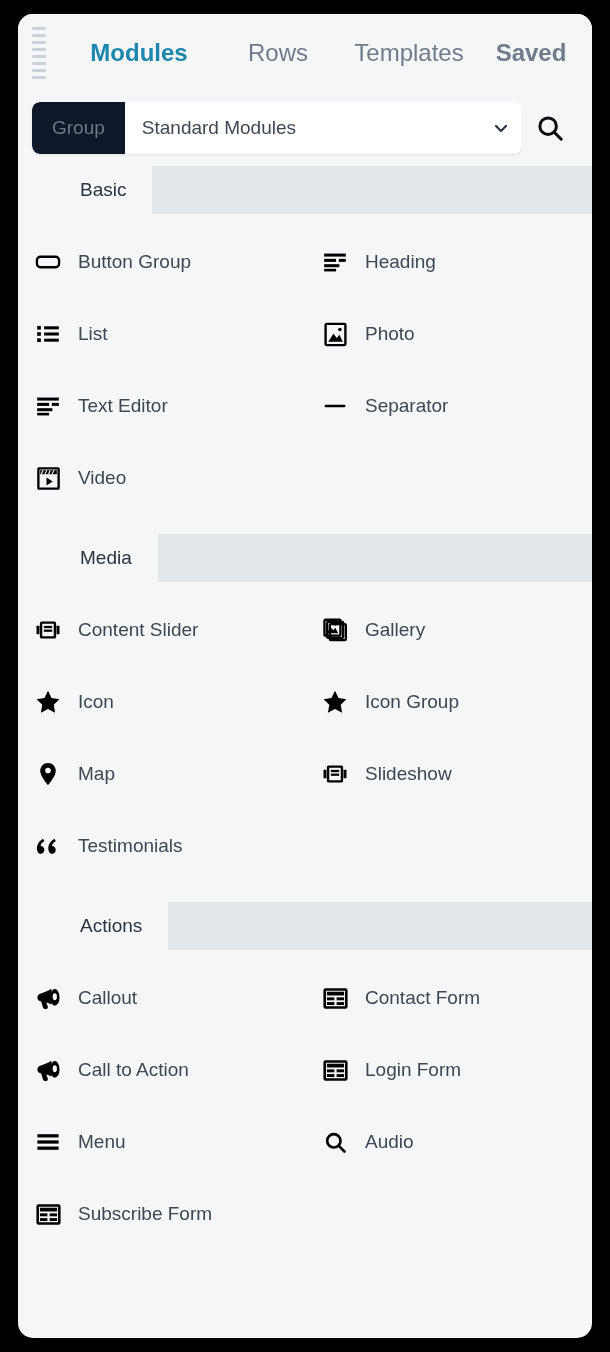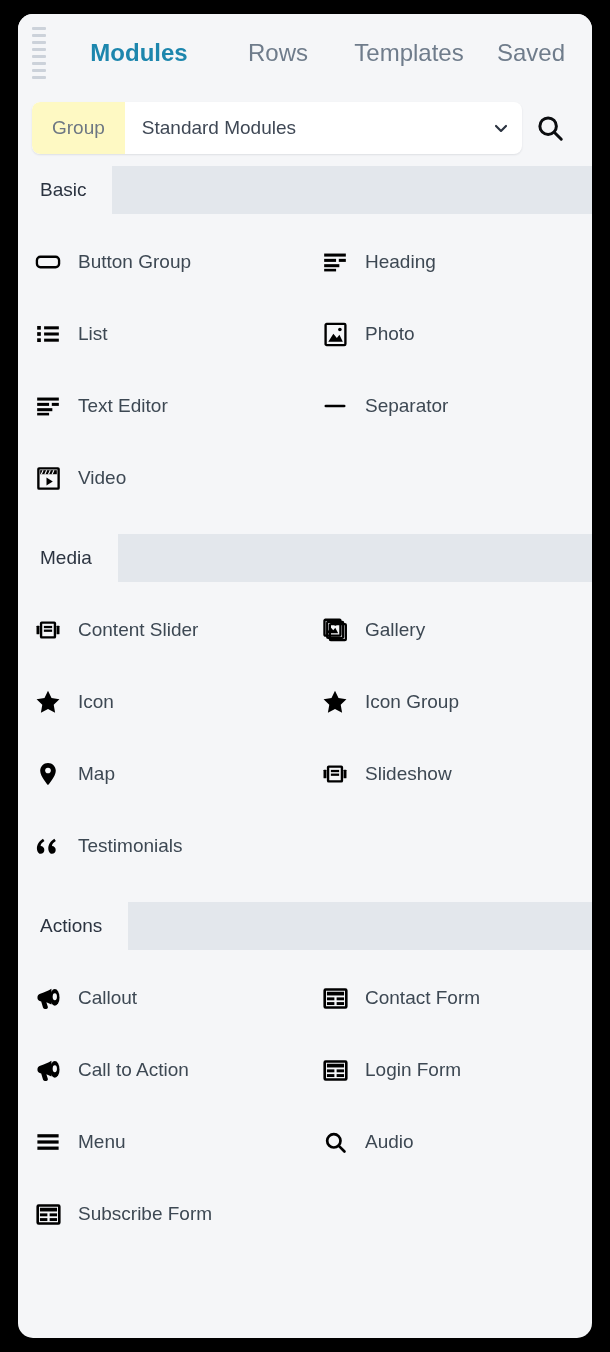--- a/index.html
+++ b/index.html
@@ -64,21 +64,21 @@
     color: #6f7c8b;
     padding: 0 0;
     white-space: nowrap;
     cursor: pointer;
     font-weight: normal;
     text-align: center;
   }
   .tab.tab-modules  { width: 150px; }
   .tab.tab-rows     { width: 128px; }
   .tab.tab-templates{ width: 134px; }
-  .tab.tab-saved    { width: 110px; }
+  .tab.tab-saved    { width: 110px; font-weight: bold; }
   .tab.active {
     color: #1c86ad;
     font-weight: bold;
   }
 
   
   #search-row {
     position: absolute;
     left: 0; top: 77px;
     width: 574px;
@@ -93,21 +93,21 @@
     background: #ffffff;
     border-radius: 8px;
     display: flex;
     align-items: center;
     overflow: hidden;
     box-shadow: 0 1px 2px rgba(20,30,50,0.10);
   }
   #group-chip {
     height: 52px;
     padding: 0 20px;
-    background: #fef9c3;
+    background: #0f172a;
     color: #6d7783;
     font-size: 19px;
     display: flex;
     align-items: center;
     border-radius: 8px 0 0 8px;
     white-space: nowrap;
     cursor: pointer;
   }
   #select-value {
     flex: 1;
@@ -143,20 +143,21 @@
     width: 574px;
     bottom: 0;
   }
 
   .section-head {
     height: 48px;
     background: #e3e7ec;
     display: flex;
     align-items: stretch;
     margin-top: 2px;
+    margin-left: 40px;
   }
   .section-head .chip {
     background: #f5f6f8;
     padding: 0 26px 0 22px;
     display: flex;
     align-items: center;
     font-size: 19px;
     color: #2b3340;
     white-space: nowrap;
   }

